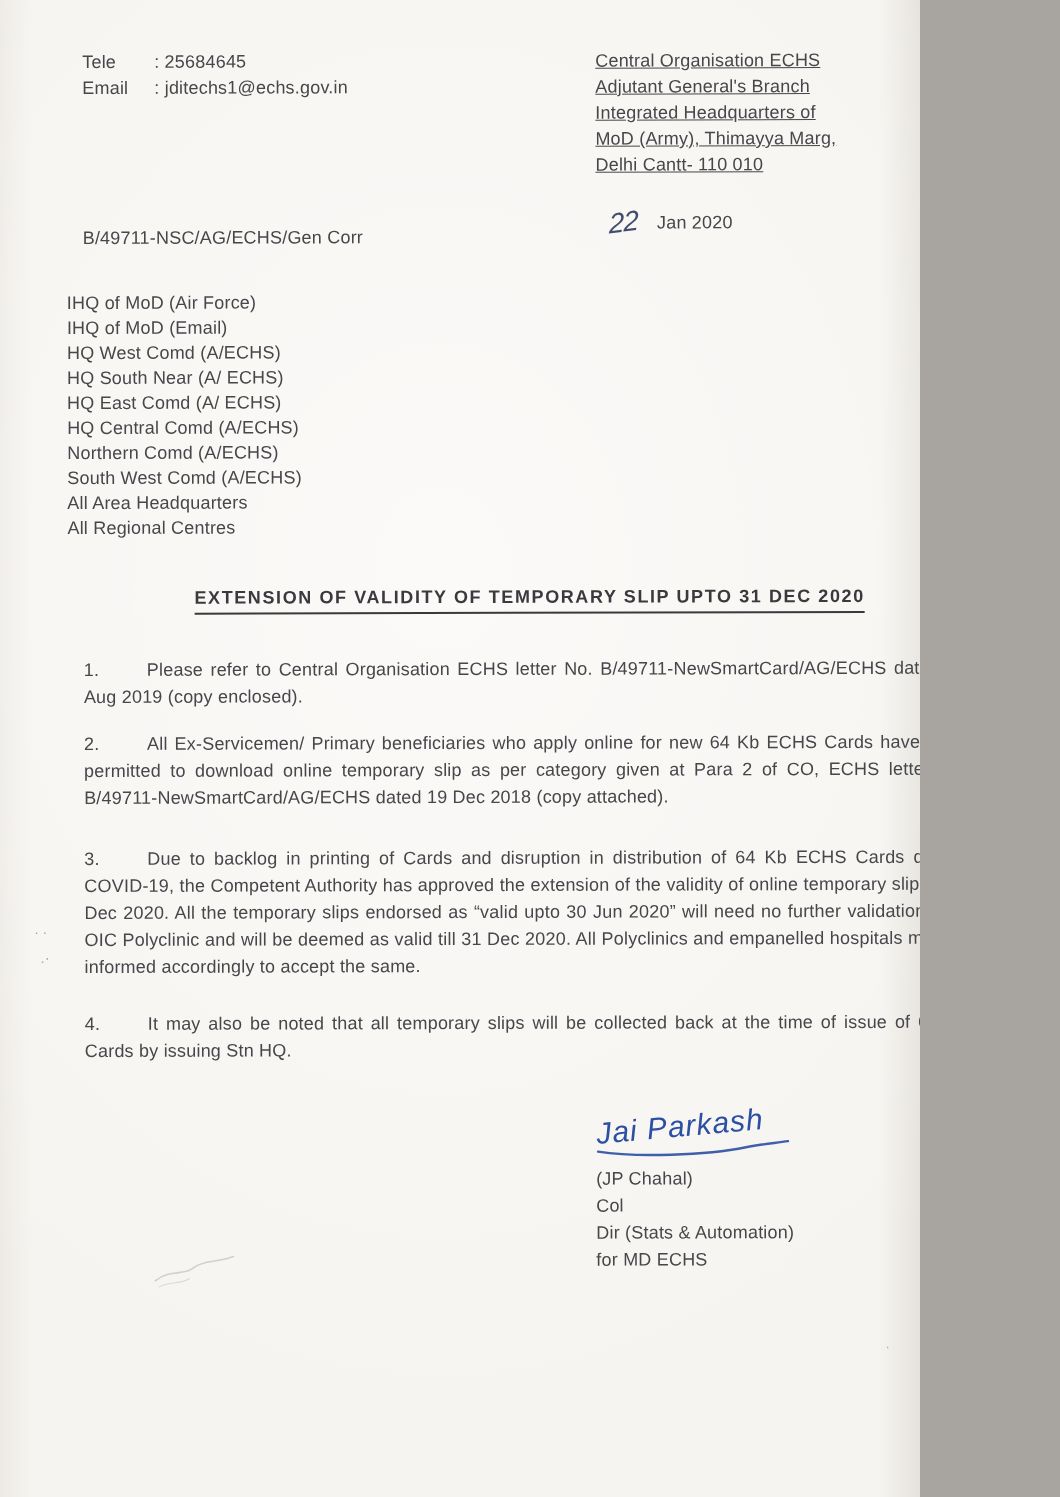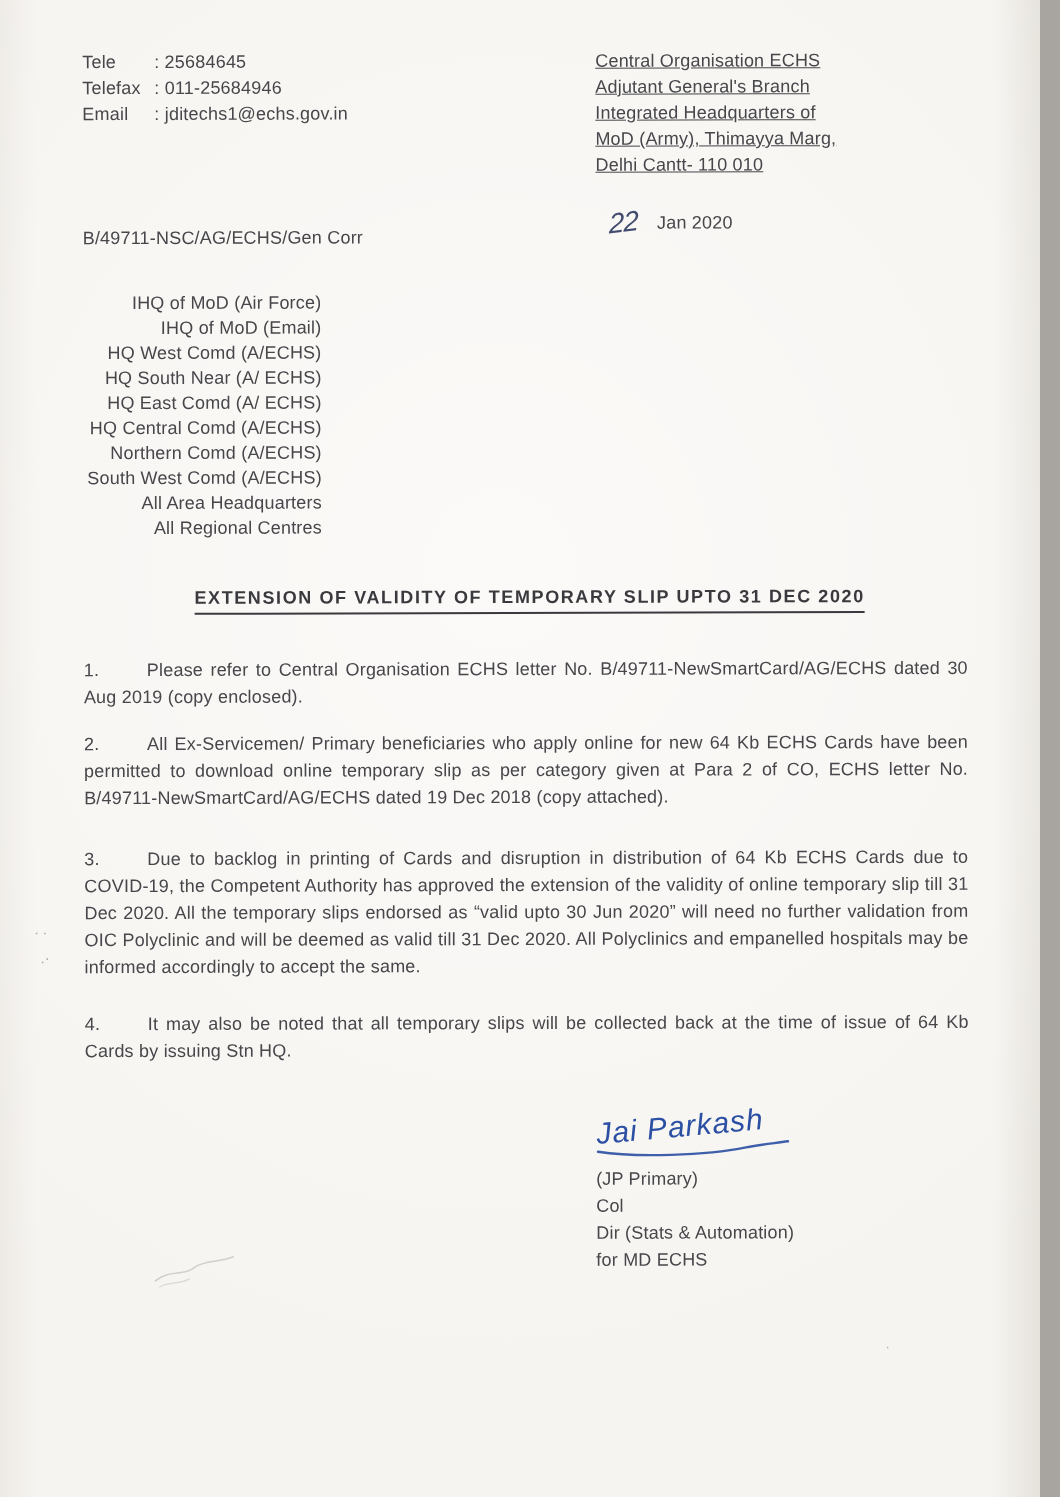--- a/index.html
+++ b/index.html
@@ -3,21 +3,21 @@
 <meta charset="utf-8">
 <style>
   html,body{margin:0;padding:0;}
   body{
     width:1060px;height:1497px;
     background:#a8a5a0;
     font-family:"Liberation Sans","DejaVu Sans",sans-serif;
   }
   .page{
     position:relative;
-    width:1040px;height:1497px;
+    width:920px;height:1497px;
     background:
       radial-gradient(115% 85% at 48% 38%, rgba(255,255,255,0.55), rgba(255,255,255,0) 70%),
       linear-gradient(to right, #edeae5 0%, #f6f4f0 3.5%, #f6f4f0 95.5%, #e5e2dc 100%),
       linear-gradient(to bottom, #f2efeb 0%, #f6f4f0 4%, #f6f4f0 96%, #e9e6e1 100%);
     background-color:#f5f3ef;
     color:#47474b;
     overflow:hidden;
   }
   .tilt{position:absolute;inset:0;transform:rotate(-0.15deg);}
   .blk{position:absolute;font-size:18px;line-height:26px;letter-spacing:.2px;}
@@ -30,21 +30,21 @@
   .hand-day{
     display:inline-block;
     font-size:28px;
     font-style:italic;
     color:#424c6e;
     transform:rotate(-7deg) skewX(-6deg);
     letter-spacing:-1px;
     margin-right:14px;
   }
   .date-rest{position:relative;top:-3px;}
-  .addressees{left:88px;top:290px;line-height:25px;text-align:right;}
+  .addressees{left:68px;top:290px;line-height:25px;}
   .title-wrap{left:0;top:584px;width:1060px;text-align:center;}
   .subject-title{
     display:inline-block;
     font-weight:bold;
     color:#3a3a3e;
     letter-spacing:1.6px;
     border-bottom:2px solid #3a3a3e;
     padding-bottom:2px;
   }
   .para{left:84px;width:884px;text-align:justify;line-height:27px;}
@@ -73,24 +73,20 @@
 </head>
 <body>
 
 <div class="page">
   <div class="tilt">
 
     <div class="blk contact-block">
       <div class="contact-row">
         <span class="contact-lbl">Tele</span>
         <span>: 25684645</span>
-      </div>
-      <div class="contact-row">
-        <span class="contact-lbl">Telefax</span>
-        <span>: 011-25684946</span>
       </div>
       <div class="contact-row">
         <span class="contact-lbl">Email</span>
         <span>: jditechs1@echs.gov.in</span>
       </div>
     </div>
 
     <div class="blk org-block">
       <div>Central Organisation ECHS</div>
       <div>Adjutant General's Branch</div>
@@ -133,21 +129,21 @@
     </div>
     <div class="blk para p4">
       <span class="pnum">4.</span><span>It may also be noted that all temporary slips will be collected back at the time of issue of 64 Kb Cards by issuing Stn HQ.</span>
     </div>
 
     <div class="blk sig-area">
       <span class="sig-script">Jai Parkash</span>
       <svg class="sig-flourish" width="200" height="22" viewBox="0 0 200 22">
         <path d="M2,14 C 40,20 110,18 150,10 C 165,7 178,6 192,4" fill="none" stroke="#2b4fa3" stroke-width="2.4" stroke-linecap="round" opacity="0.9"></path>
       </svg>
-      <div class="sig-line">(JP Primary)</div>
+      <div class="sig-line">(JP Chahal)</div>
       <div class="sig-line">Col</div>
       <div class="sig-line">Dir (Stats &amp; Automation)</div>
       <div class="sig-line">for MD ECHS</div>
     </div>
 
     <div class="artifact artifact-dots">. .</div>
     <div class="artifact artifact-dot2">.·</div>
     <div class="artifact artifact-edge-dot">·</div>
     <svg width="90" height="40" viewBox="0 0 90 40" style="position:absolute;left:148px;top:1250px;opacity:.5;">
       <path d="M6,30 C 20,18 34,26 46,16 C 56,9 70,12 84,6" fill="none" stroke="rgba(125,122,118,.6)" stroke-width="1.6" stroke-linecap="round"></path>

